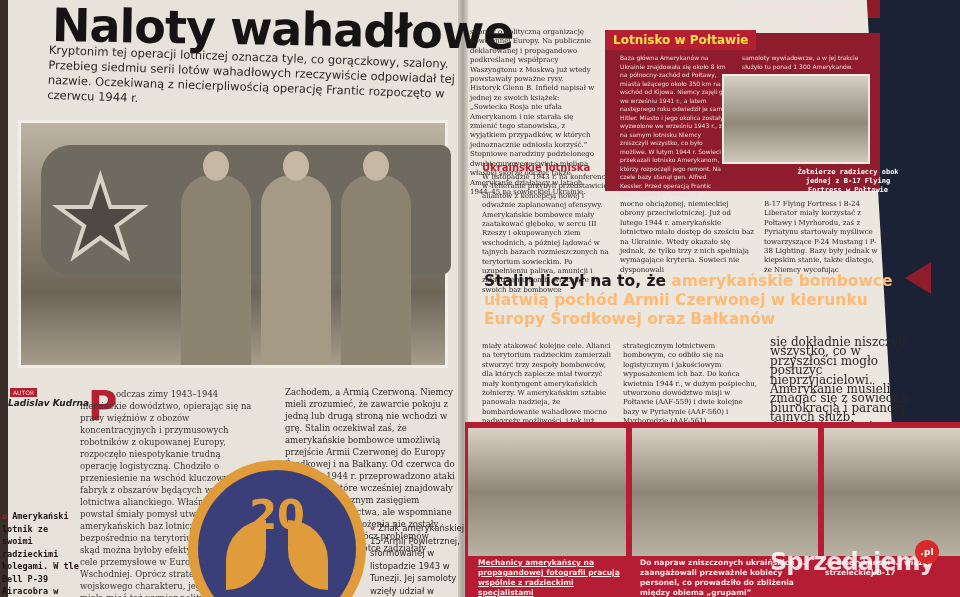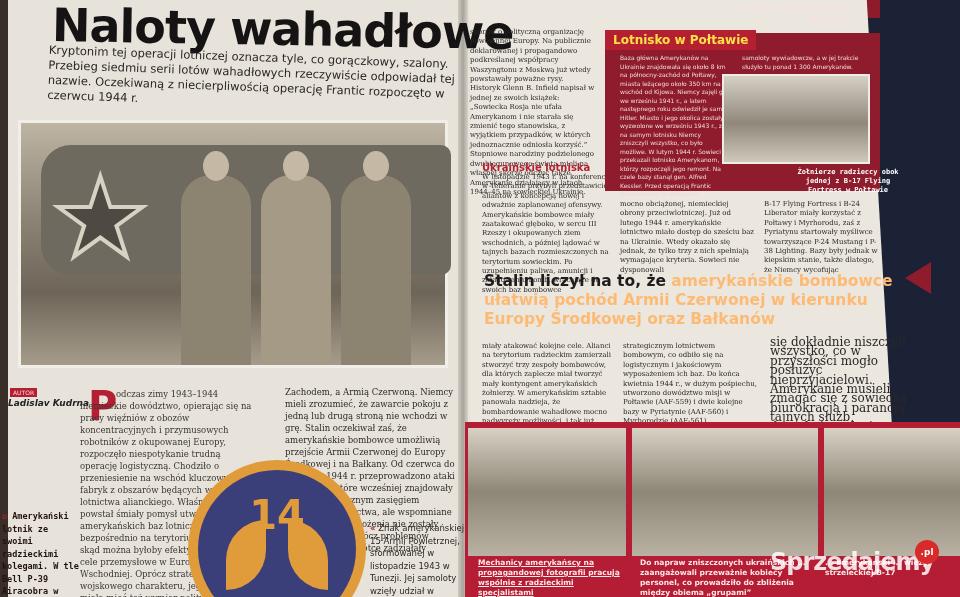--- a/index.html
+++ b/index.html
@@ -97,21 +97,21 @@
 
   <div class="caption-left">
     <span class="mark">✪</span>
     <span>Amerykański lotnik ze swoimi radzieckimi kolegami. W tle Bell P-39 Airacobra w barwach radzieckich z oznaczeniami</span>
   </div>
 
   <div class="badge15">
     <div class="inner">
       <div class="wing" style="left:28px;"></div>
       <div class="wing" style="right:28px; border-radius:0 40px 0 40px;"></div>
-      <div class="num">14</div>
+      <div class="num">20</div>
     </div>
   </div>
 
   <div class="caption-right">
     <span class="mark">«</span>
     <span>Znak amerykańskiej 15 Armii Powietrznej, sformowanej w listopadzie 1943 w Tunezji. Jej samoloty wzięły udział w operacji Frantic</span>
   </div>
 
   <span class="run-head" style="left:740px;">Frantic 1944</span>
   <span class="run-head" style="left:808px;">Operacja lotnicza</span>

